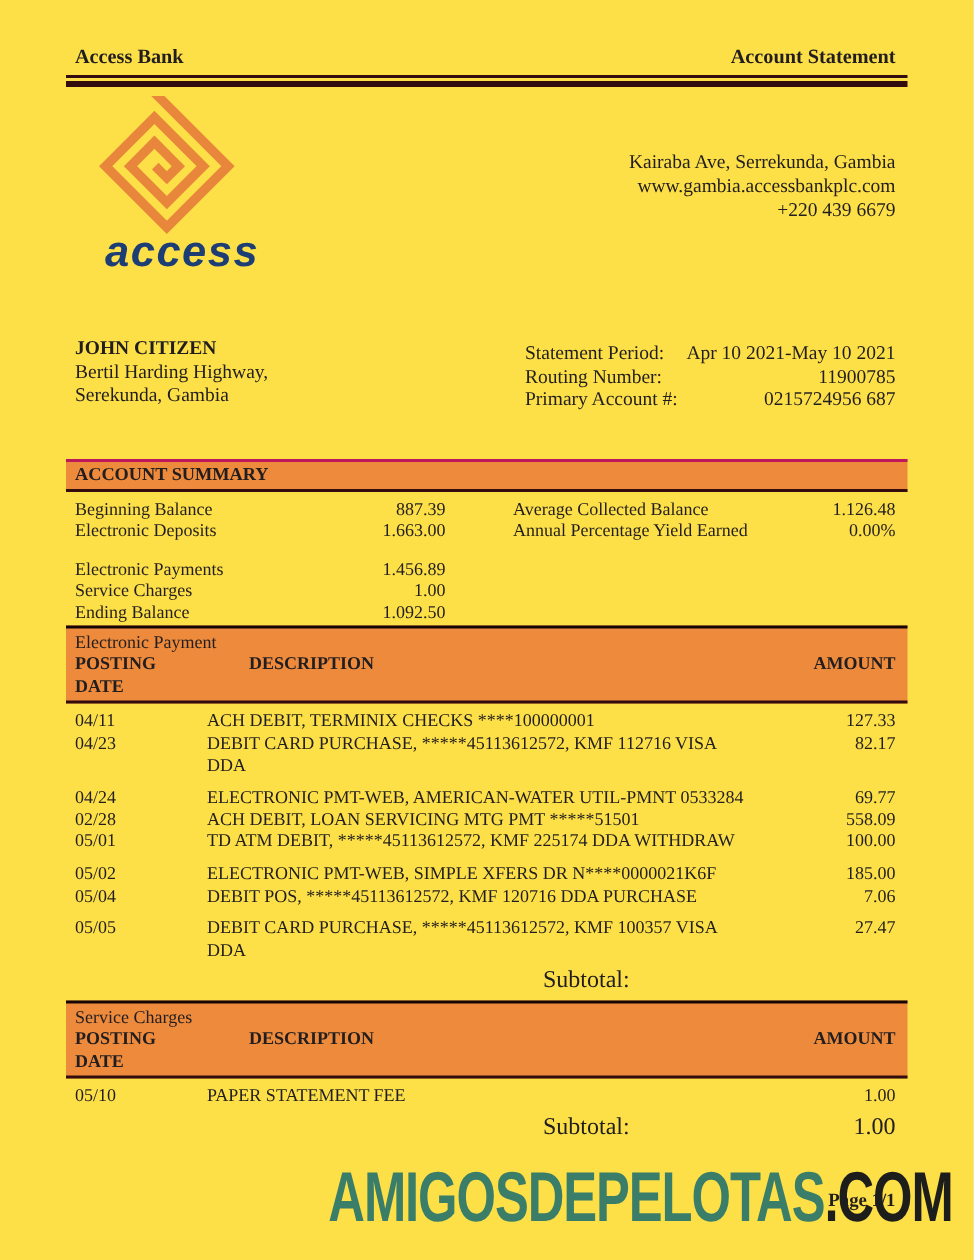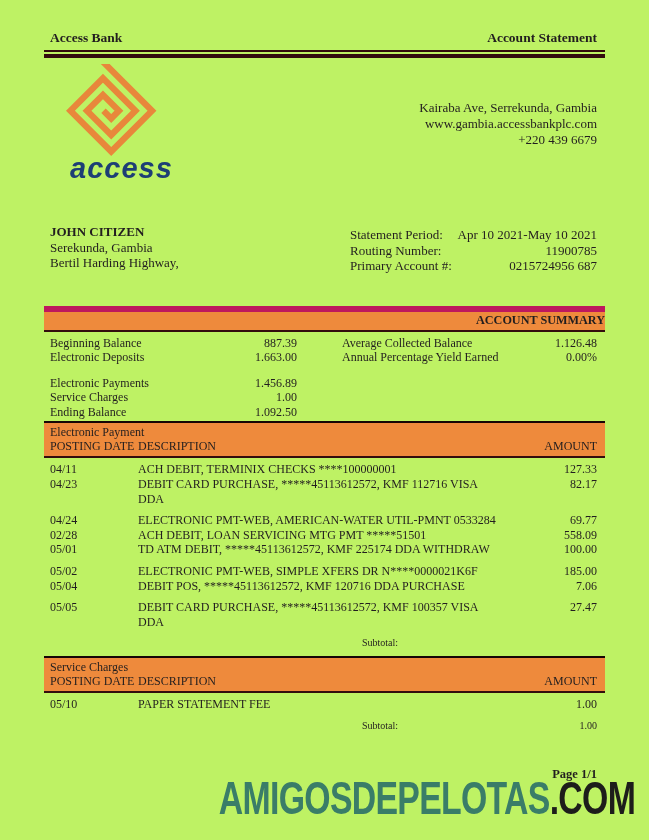--- a/index.html
+++ b/index.html
@@ -1,17 +1,17 @@
 <!DOCTYPE html>
 <html><head>
 <meta charset="utf-8">
 <style>
   html,body{margin:0;padding:0;background:#e9e9e9;}
   .page{
-    width:649px;height:840px;position:relative;background:#bef264;
+    width:649px;height:840px;position:relative;background:#fde047;
     font-family:"Liberation Serif", serif;color:#221e1f;overflow:hidden;margin:0 auto;
   }
   .content{margin:0 44px;}
 
   
   .doc-header{display:flex;justify-content:space-between;padding:30px 8px 0 6px;
     font-weight:bold;font-size:13.5px;}
   .rule{margin-top:4px;}
   .rule .thin{height:2px;background:var(--rule);}
   .rule .gapline{height:2px;}
@@ -26,47 +26,47 @@
 
   
   .cust-row{display:flex;margin-top:16px;font-size:13px;line-height:15.5px;}
   .customer{width:300px;padding-left:6px;}
   .customer .name{font-weight:bold;}
   .stmt-info{flex:1;padding-top:3px;}
   .stmt-row{display:flex;}
   .stmt-row .val{flex:1;text-align:right;padding-right:8px;}
 
   
-  .banner{background:var(--orange);border-top:6px solid #be185d;border-bottom:2px solid var(--rule);text-align:right;}
+  .banner{background:var(--orange);border-top:2px solid #be185d;border-bottom:2px solid var(--rule);}
   .banner.single{font-weight:bold;font-size:12.2px;padding:1px 0 2px 6px;}
 
   
   .summary{margin-top:32px;}
   .sumrows{padding-top:4px;font-size:12px;}
   .srow{position:relative;height:14.6px;line-height:14.6px;}
   .sl1{position:absolute;left:6px;}
   .sv1{position:absolute;left:0;width:253px;text-align:right;}
   .sl2{position:absolute;left:298px;}
   .sv2{position:absolute;right:8px;}
   .sumgap{height:11px;}
 
   
   .ttable{margin-top:2px;}
   .ttable.tight{margin-top:3px;}
   .tband{background:var(--orange);border-top:2px solid #160505;border-bottom:2px solid var(--rule);
     padding:2px 0 2px 0;font-size:12px;}
   .tband .sect{padding-left:6px;line-height:14px;}
-  .tband .cols{display:flex;font-weight:normal;line-height:15px;}
+  .tband .cols{display:flex;font-weight:bold;line-height:15px;gap:28px;}
   .c-date{width:88px;padding-left:6px;flex:none;}
   .c-desc{flex:1;}
   .c-amt{width:92px;text-align:right;padding-right:8px;flex:none;}
   .trows{padding-top:4px;font-size:12px;}
   .trow{display:flex;line-height:14.6px;}
   .trow.gap{margin-top:7px;}
-  .subtotal{display:flex;margin-top:7px;line-height:14.6px;font-size:10px;padding-bottom:2px;}
+  .subtotal{display:flex;margin-top:7px;line-height:14.6px;font-size:16px;padding-bottom:2px;}
   .subtotal .stl{margin-left:318px;}
   .subtotal .stv{flex:1;text-align:right;padding-right:8px;}
 
   .pagenum{margin-top:32px;text-align:right;padding-right:8px;font-weight:bold;font-size:12.5px;}
 
   
   .watermark{position:absolute;right:14px;top:770px;font-family:"Liberation Sans",sans-serif;
     font-weight:bold;font-size:47px;transform:scaleX(0.72);transform-origin:100% 50%;
     letter-spacing:-1px;white-space:nowrap;}
 </style>
@@ -98,22 +98,22 @@
       <div class="contact">
         <div>Kairaba Ave, Serrekunda, Gambia</div>
         <div>www.gambia.accessbankplc.com</div>
         <div>+220 439 6679</div>
       </div>
     </div>
 
     <div class="cust-row">
       <div class="customer">
         <div class="name">JOHN CITIZEN</div>
+        <div>Bertil Harding Highway,</div>
         <div>Serekunda, Gambia</div>
-        <div>Bertil Harding Highway,</div>
       </div>
       <div class="stmt-info">
         <div class="stmt-row">
           <span class="lbl">Statement Period:</span>
           <span class="val">Apr 10 2021-May 10 2021</span>
         </div>
         <div class="stmt-row">
           <span class="lbl">Routing Number:</span>
           <span class="val">11900785</span>
         </div>

